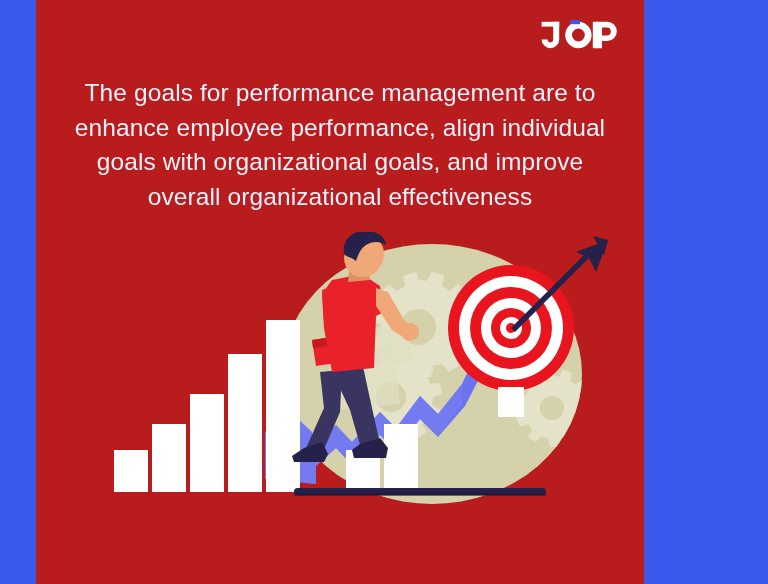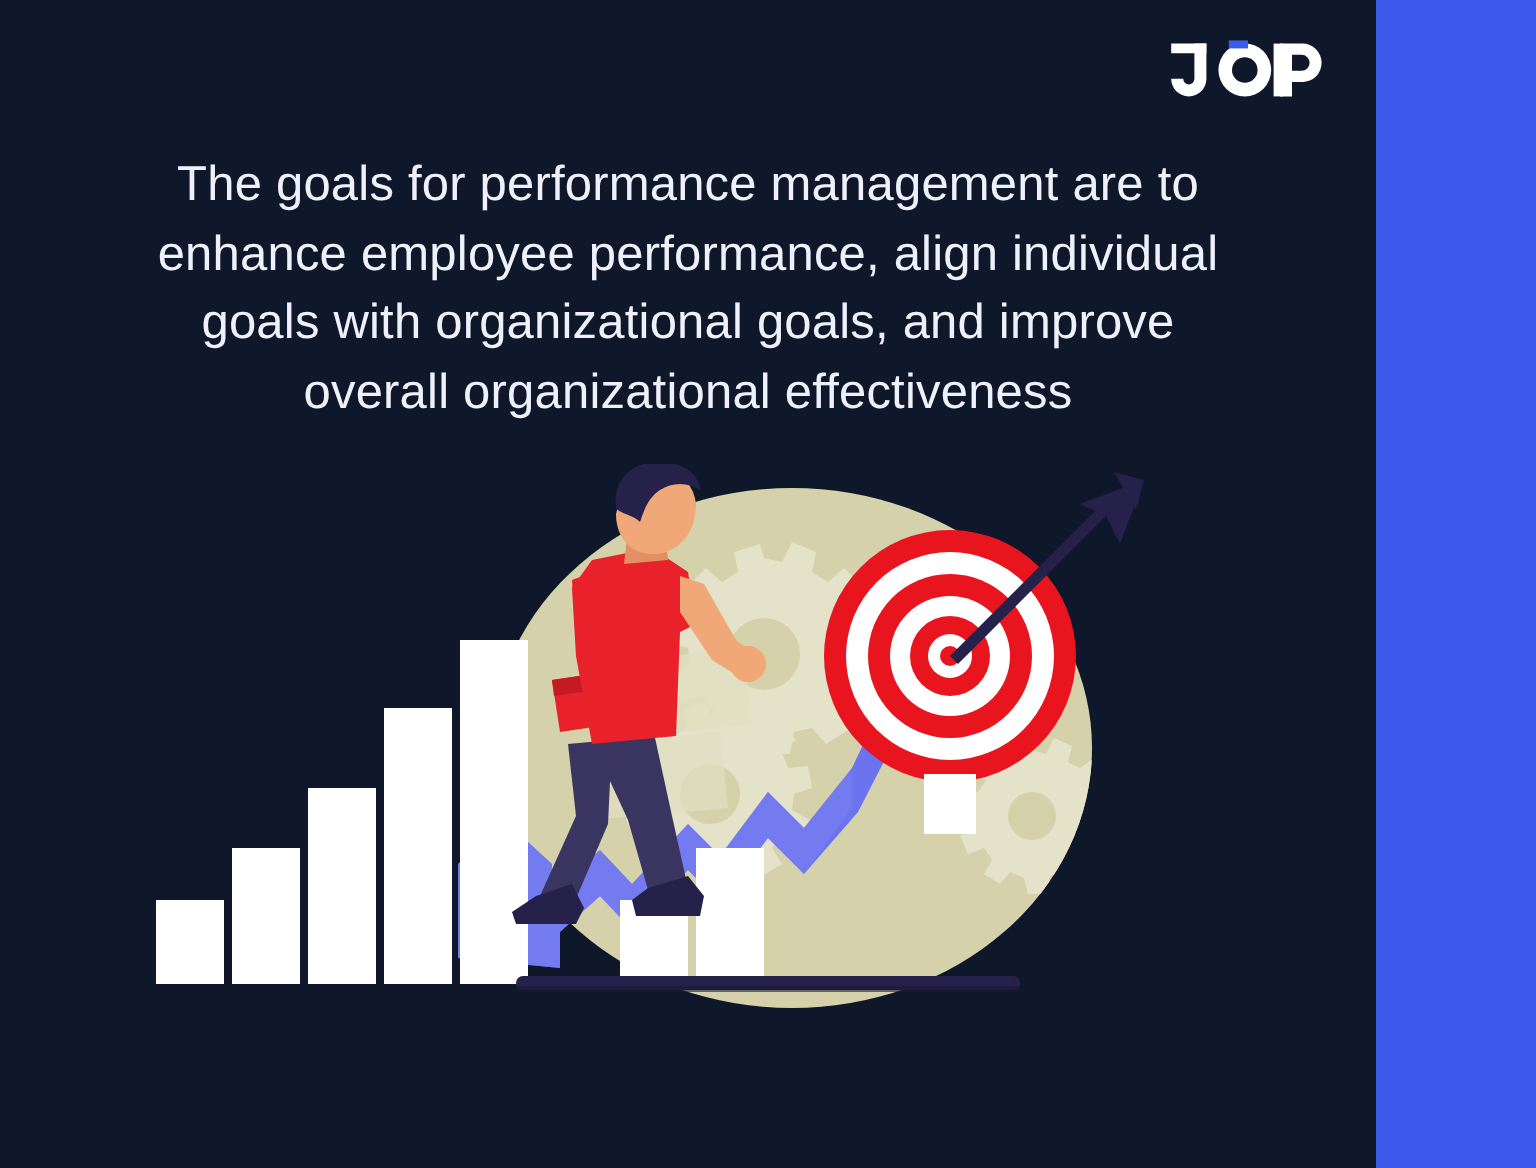--- a/index.html
+++ b/index.html
@@ -7,24 +7,25 @@
     width: 768px;
     height: 584px;
     overflow: hidden;
   }
   body {
     font-family: "Liberation Sans", sans-serif;
     background: #3b59ea;
   }
   .slide {
     position: relative;
-    width: 688px;
+    width: 608px;
     height: 584px;
-    background: #0f172a;
+    background: #b91c1c;
     overflow: hidden;
+    margin-left: 36px;
   }
 
   
   .logo {
     position: absolute;
     top: 20px;
     right: 24px;
     width: 80px;
     height: 34px;
   }

